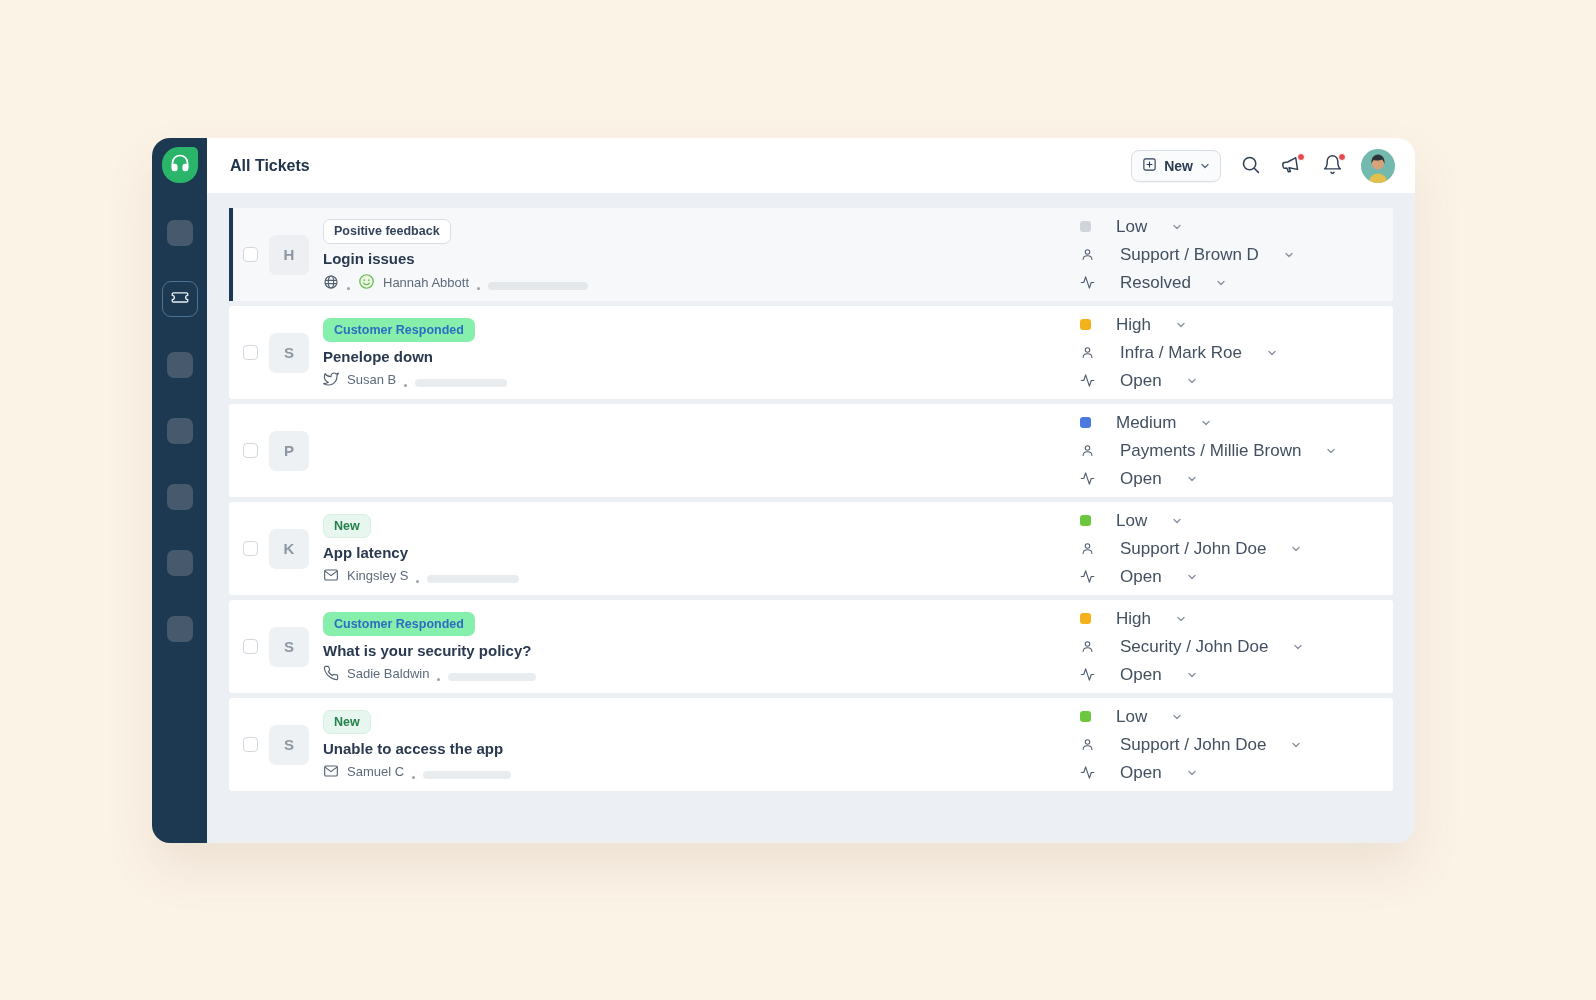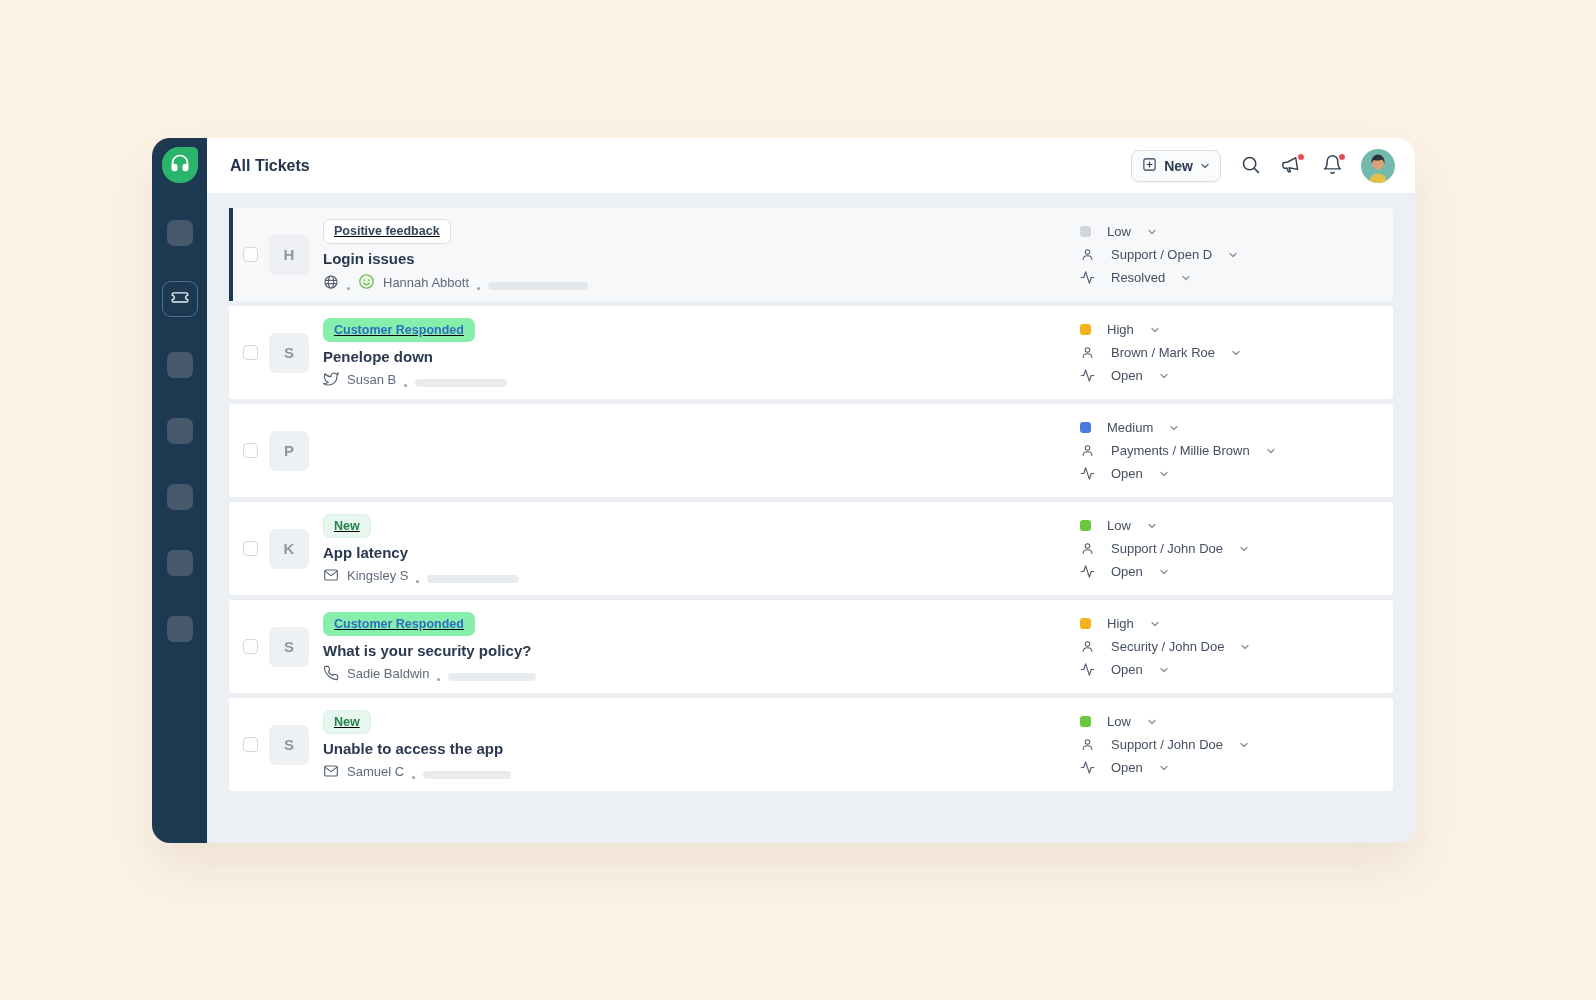--- a/index.html
+++ b/index.html
@@ -69,37 +69,37 @@
     width:15px; height:15px; border:1.5px solid #d2d8de; border-radius:4px;
     background:#fff; flex-shrink:0; cursor:pointer;
   }
   .avatar-sq {
     width:40px; height:40px; margin-left:11px; flex-shrink:0;
     border-radius:7px; background:#eef1f4; color:#8d97a3;
     font-size:15px; font-weight:600; display:grid; place-items:center;
   }
   .card.selected .avatar-sq { background:#edeff2; }
   .card-main { margin-left:14px; display:flex; flex-direction:column; gap:6px; min-width:0; }
-  .badge-row { display:flex;text-decoration:underline; }
+  .badge-row { display:flex; }
   .badge {
     font-size:12.5px; font-weight:600; line-height:1.15;
     padding:4px 10px; border-radius:7px; border:1px solid transparent; white-space:nowrap;
   }
   .badge.neutral { background:#fff; border-color:#d9dee5; color:#33445c; }
   .badge.info    { background:#86efac; color:#2e6dc1; }
   .badge.danger  { background:#fdeceb; color:#d53b42; }
   .badge.success { background:#e7f6ee; color:#24824b; border-color:#d9efe2; }
   .card-title { font-size:15px; font-weight:600; color:#2a3950; cursor:pointer; }
   .meta { display:flex; align-items:flex-end; gap:8px; font-size:13px; color:#5e6b7c; }
   .meta svg { display:block; }
   .dot { width:3px; height:3px; border-radius:50%; background:#9aa3ae; flex-shrink:0; }
   .skeleton { width:100px; height:8px; border-radius:4px; background:#e9ecef; }
   .card.selected .skeleton { background:#e5e8eb; }
   .card-right { margin-left:auto; width:293px; flex-shrink:0; display:flex; flex-direction:column; gap:8px; }
-  .prop { display:flex; align-items:center; gap:16px; font-size:13px; color:#425061; cursor:pointer; }
+  .prop { display:flex; align-items:center; gap:25px; font-size:17px; color:#425061; cursor:pointer; }
   .prio-sq { width:11px; height:11px; border-radius:3px; flex-shrink:0; }
   .chev { display:block; }
 </style>
 </head>
 <body>
 
 <svg width="0" height="0" style="position:absolute">
   <defs>
     <g id="i-chev">
         <polyline points="2,3.5 5,6.5 8,3.5" fill="none" stroke="#8b95a1" stroke-width="1.4" stroke-linecap="round" stroke-linejoin="round"></polyline>
@@ -252,21 +252,21 @@
             <span class="prio-sq" style="background: rgb(207, 213, 219);"></span>
             <span>Low</span>
             <svg class="chev" width="10" height="10" viewBox="0 0 10 10">
                 <use href="#i-chev"></use>
               </svg>
           </div>
           <div class="prop">
             <svg width="15" height="15" viewBox="0 0 24 24">
                 <use href="#i-user"></use>
               </svg>
-            <span>Support / Open D</span>
+            <span>Support / Brown D</span>
             <svg class="chev" width="10" height="10" viewBox="0 0 10 10">
                 <use href="#i-chev"></use>
               </svg>
           </div>
           <div class="prop">
             <svg width="15" height="15" viewBox="0 0 24 24">
                 <use href="#i-activity"></use>
               </svg>
             <span>Resolved</span>
             <svg class="chev" width="10" height="10" viewBox="0 0 10 10">
@@ -300,21 +300,21 @@
             <span class="prio-sq" style="background: rgb(243, 178, 27);"></span>
             <span>High</span>
             <svg class="chev" width="10" height="10" viewBox="0 0 10 10">
                 <use href="#i-chev"></use>
               </svg>
           </div>
           <div class="prop">
             <svg width="15" height="15" viewBox="0 0 24 24">
                 <use href="#i-user"></use>
               </svg>
-            <span>Brown / Mark Roe</span>
+            <span>Infra / Mark Roe</span>
             <svg class="chev" width="10" height="10" viewBox="0 0 10 10">
                 <use href="#i-chev"></use>
               </svg>
           </div>
           <div class="prop">
             <svg width="15" height="15" viewBox="0 0 24 24">
                 <use href="#i-activity"></use>
               </svg>
             <span>Open</span>
             <svg class="chev" width="10" height="10" viewBox="0 0 10 10">

